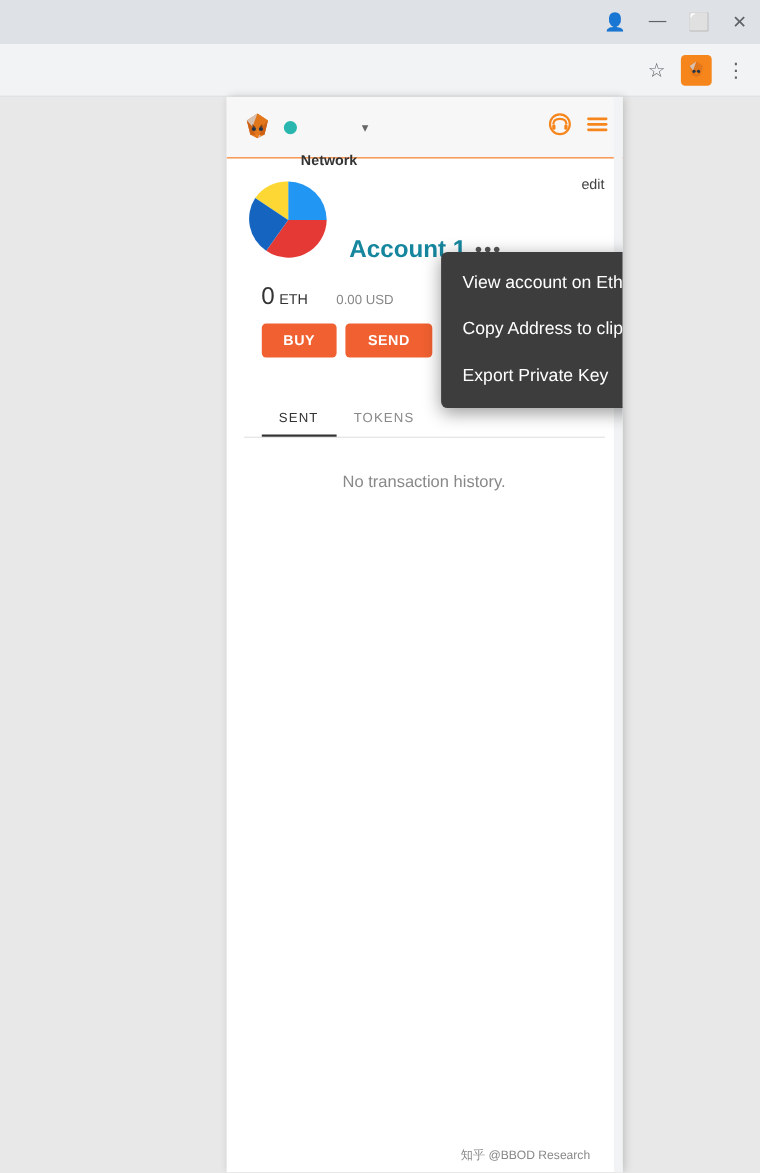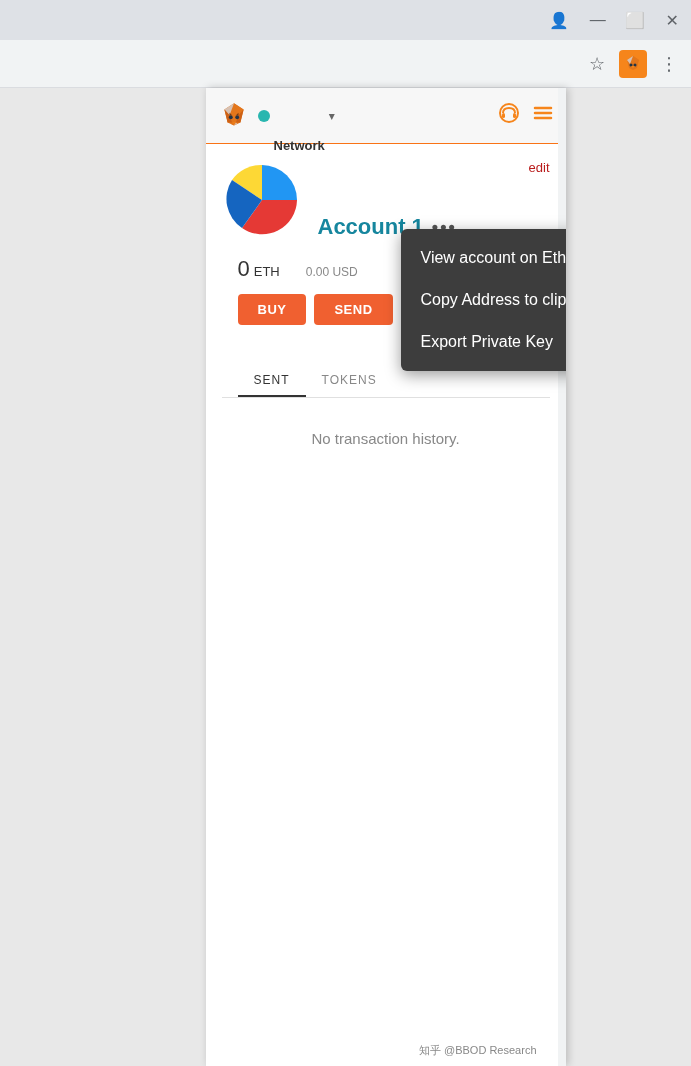--- a/index.html
+++ b/index.html
@@ -193,21 +193,21 @@
     
     .mm-account-section {
       padding: 16px 16px 0 16px;
       position: relative;
     }
 
     .mm-edit-link {
       position: absolute;
       right: 16px;
       top: 16px;
-      color: #b91c1c;
+      color: #404040;
       font-size: 13px;
       cursor: pointer;
       text-decoration: none;
     }
 
     .mm-account-top {
       display: flex;
       align-items: flex-end;
       gap: 16px;
       margin-bottom: 16px;

